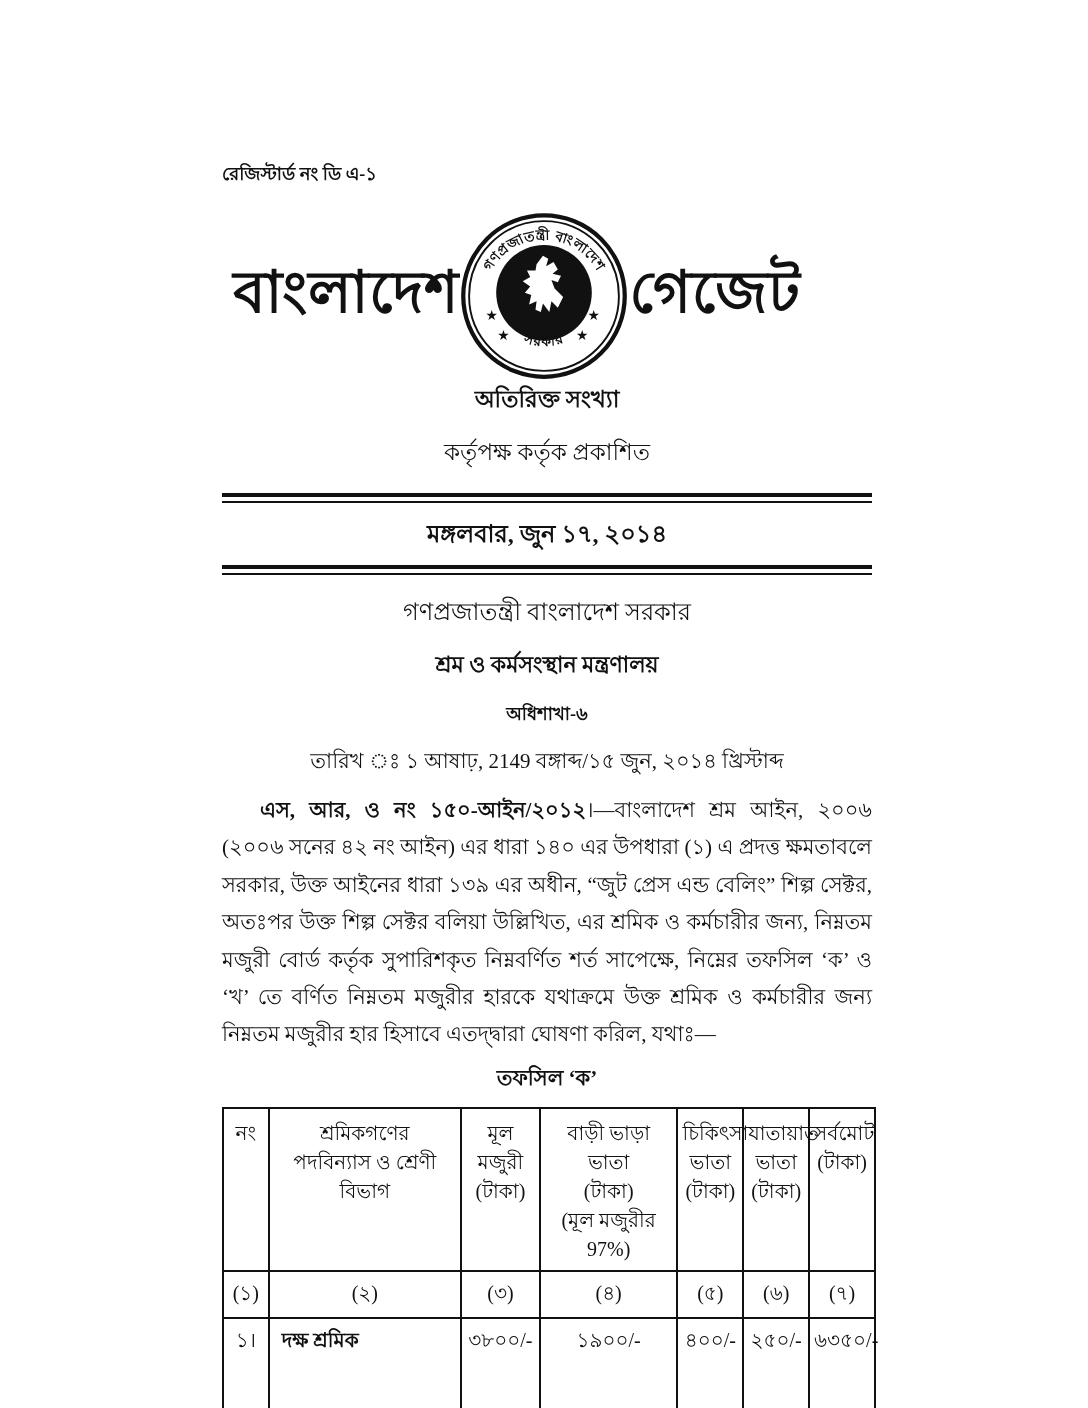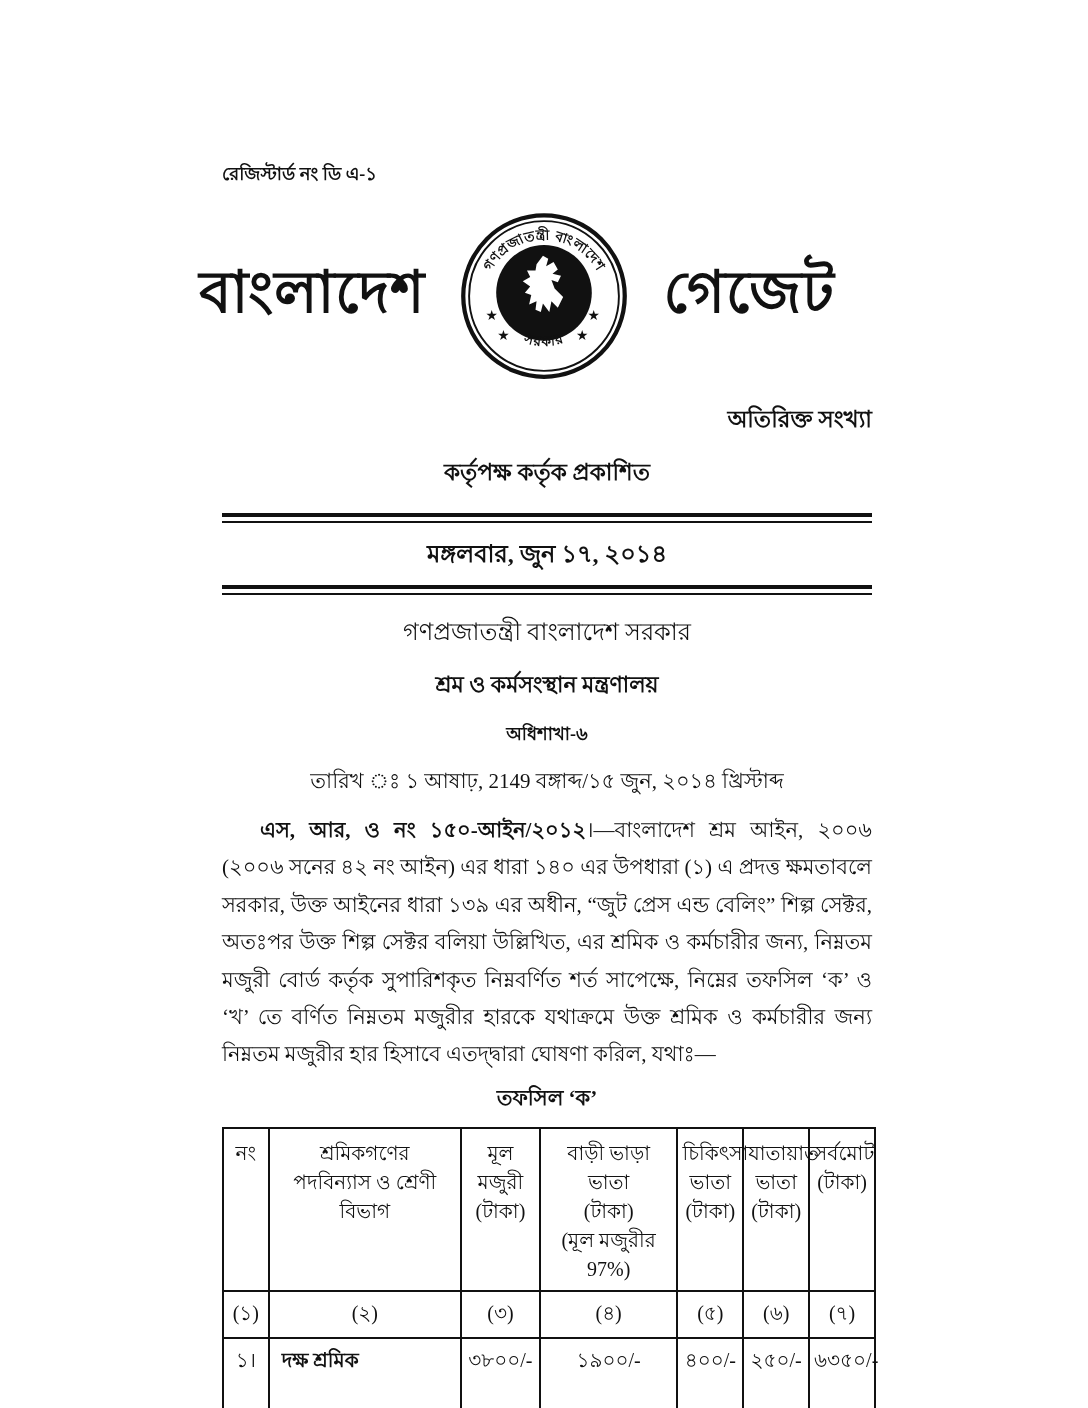--- a/index.html
+++ b/index.html
@@ -16,33 +16,32 @@
     padding-top:160px;
   }
   .reg-no{
     font-size:18px;font-weight:bold;
     margin-bottom:20px;
     font-family:Liberation Serif, serif;
   }
   
   .masthead{
     display:flex;align-items:center;justify-content:center;
-    gap:34px;
     margin:2px 60px 0 0;
   }
   .mast-title{
     font-size:58px;font-weight:800;letter-spacing:1px;
     font-family:"Liberation Serif","DejaVu Serif",serif;
     white-space:nowrap;
   }
   .emblem{width:170px;height:170px;flex:0 0 auto;}
   
   .center{text-align:center;}
-  .sub1{margin-top:20px;font-size:23px;font-weight:bold;text-align:right;}
-  .sub2{margin-top:14px;font-size:23px;font-weight:bold;}
+  .sub1{font-size:23px;font-weight:bold;}
+  .sub2{margin-top:14px;font-size:23px;font-weight:normal;}
   .double-rule{
     margin-top:20px;
     height:4px;
     border-top:4px solid #111;
     border-bottom:2px solid #111;
   }
   .date-banner{
     padding:12px 0 10px 0;
     font-size:24px;font-weight:bold;
   }

